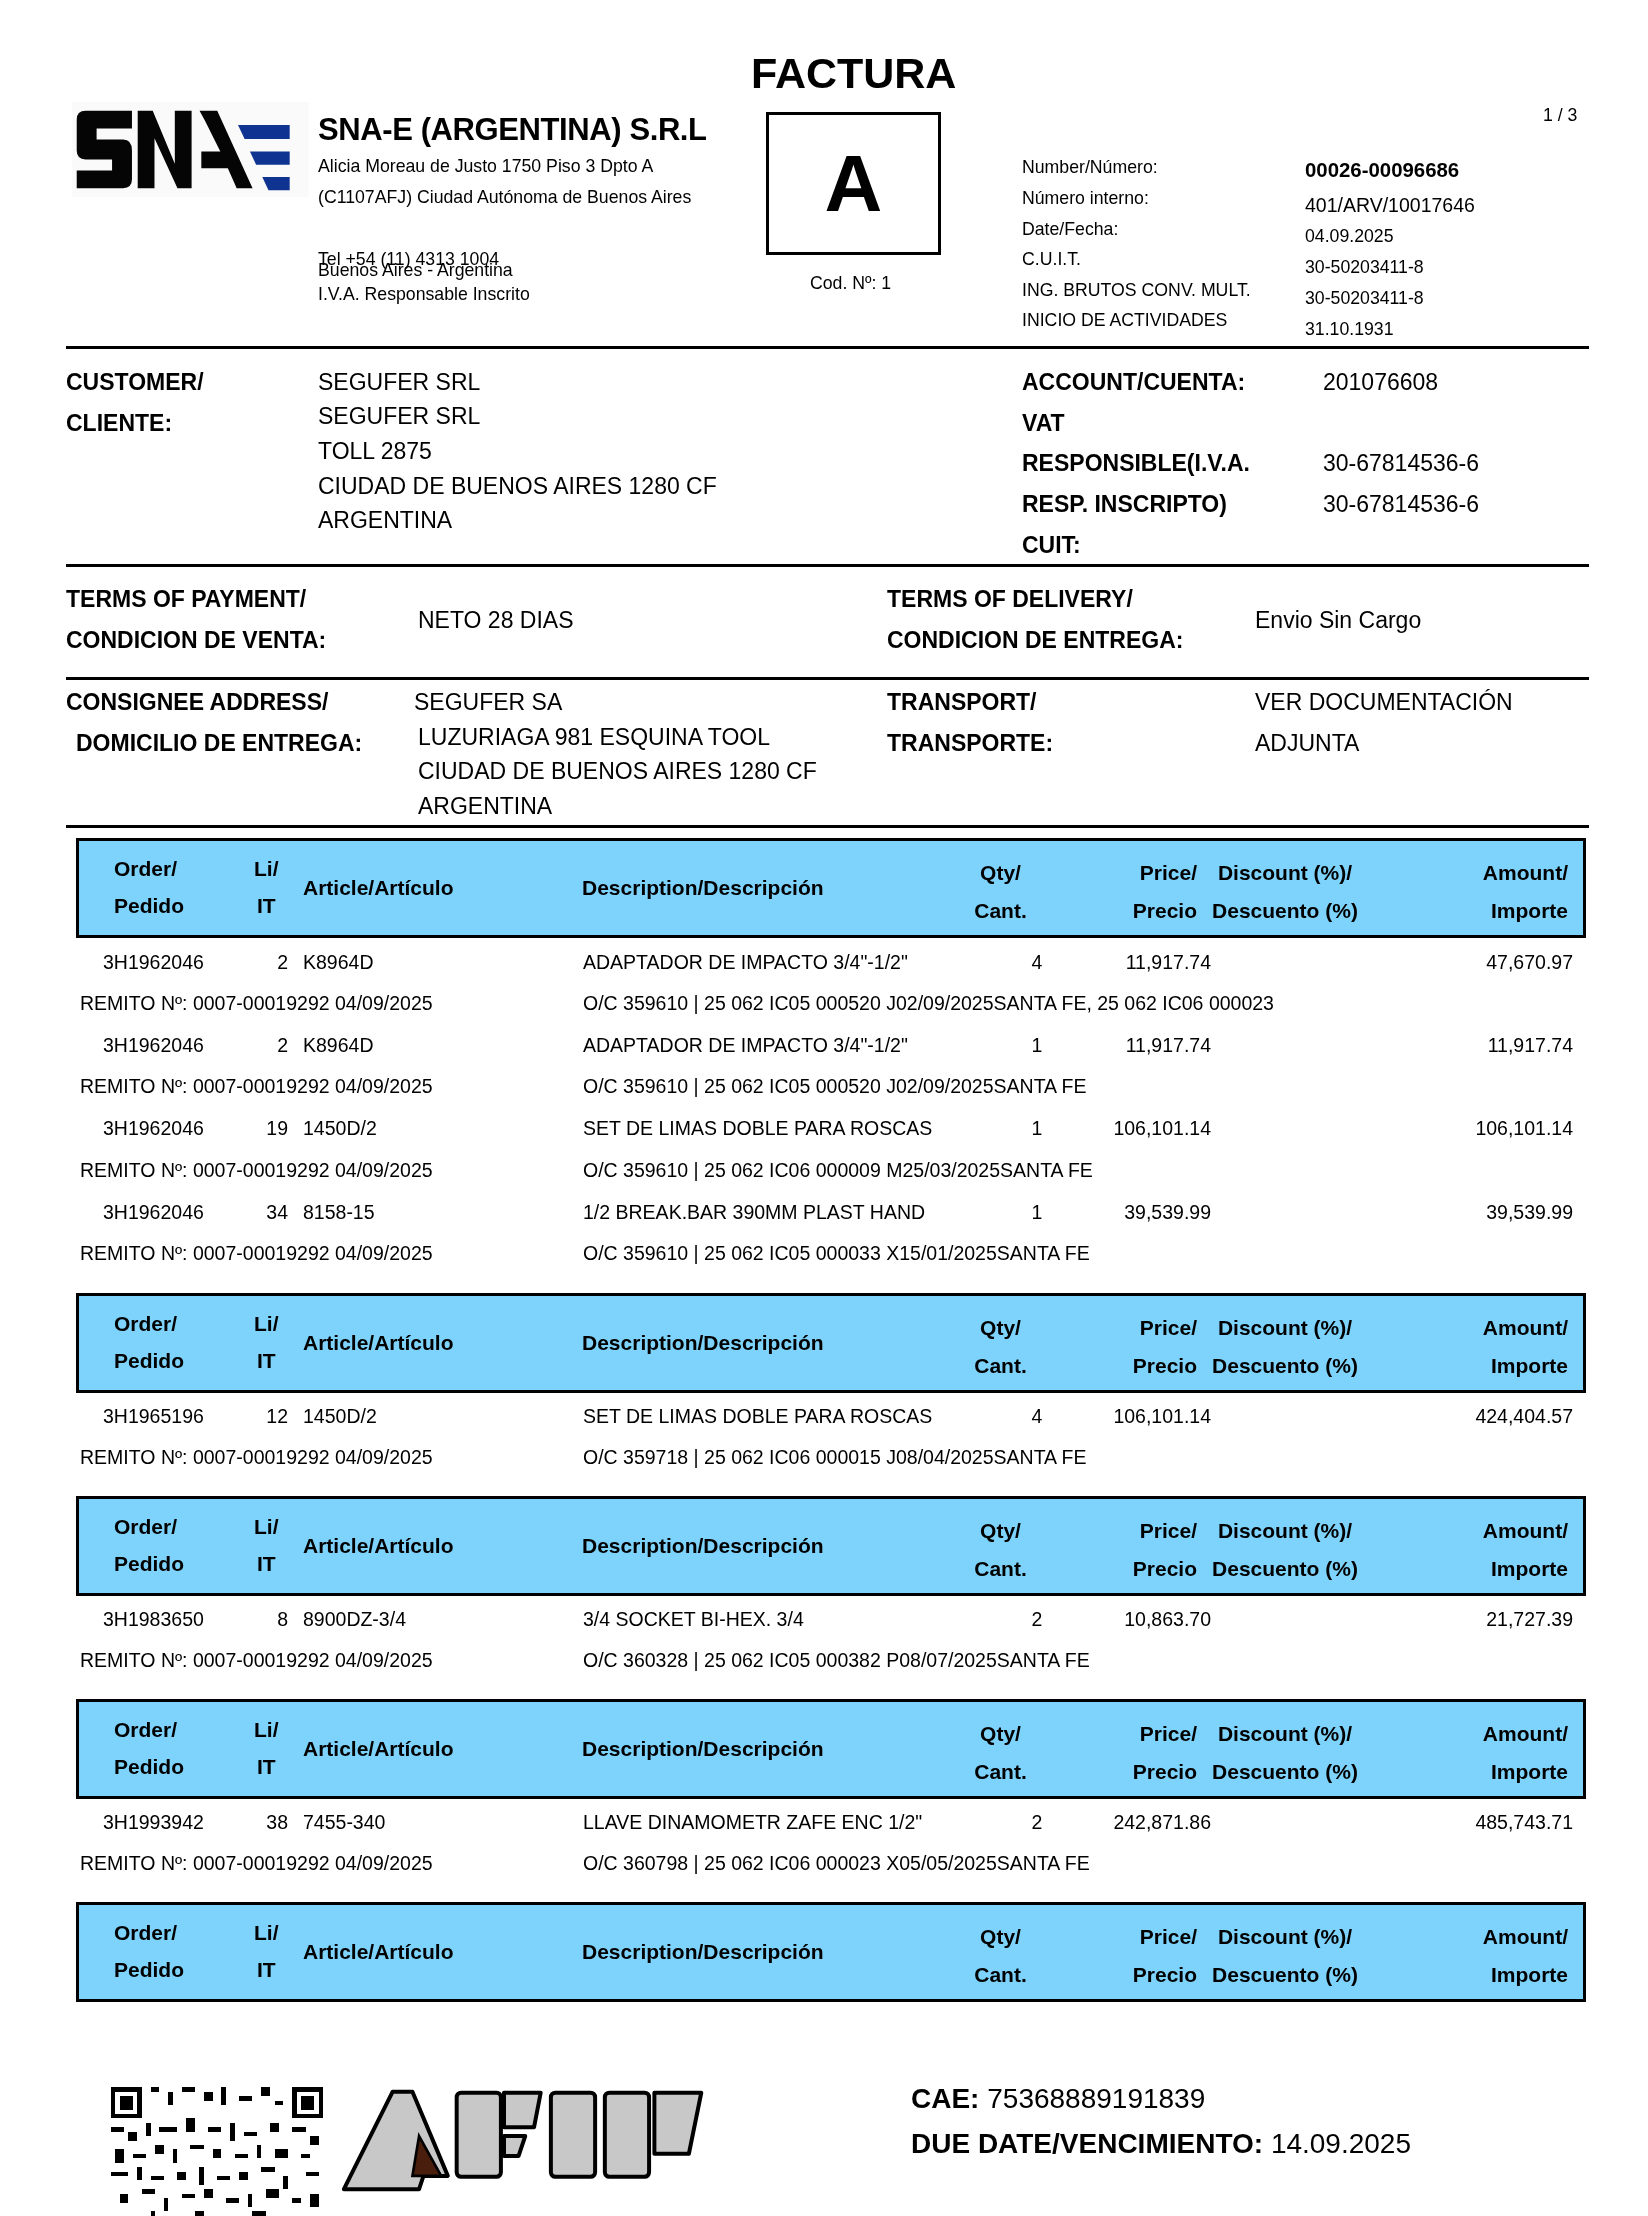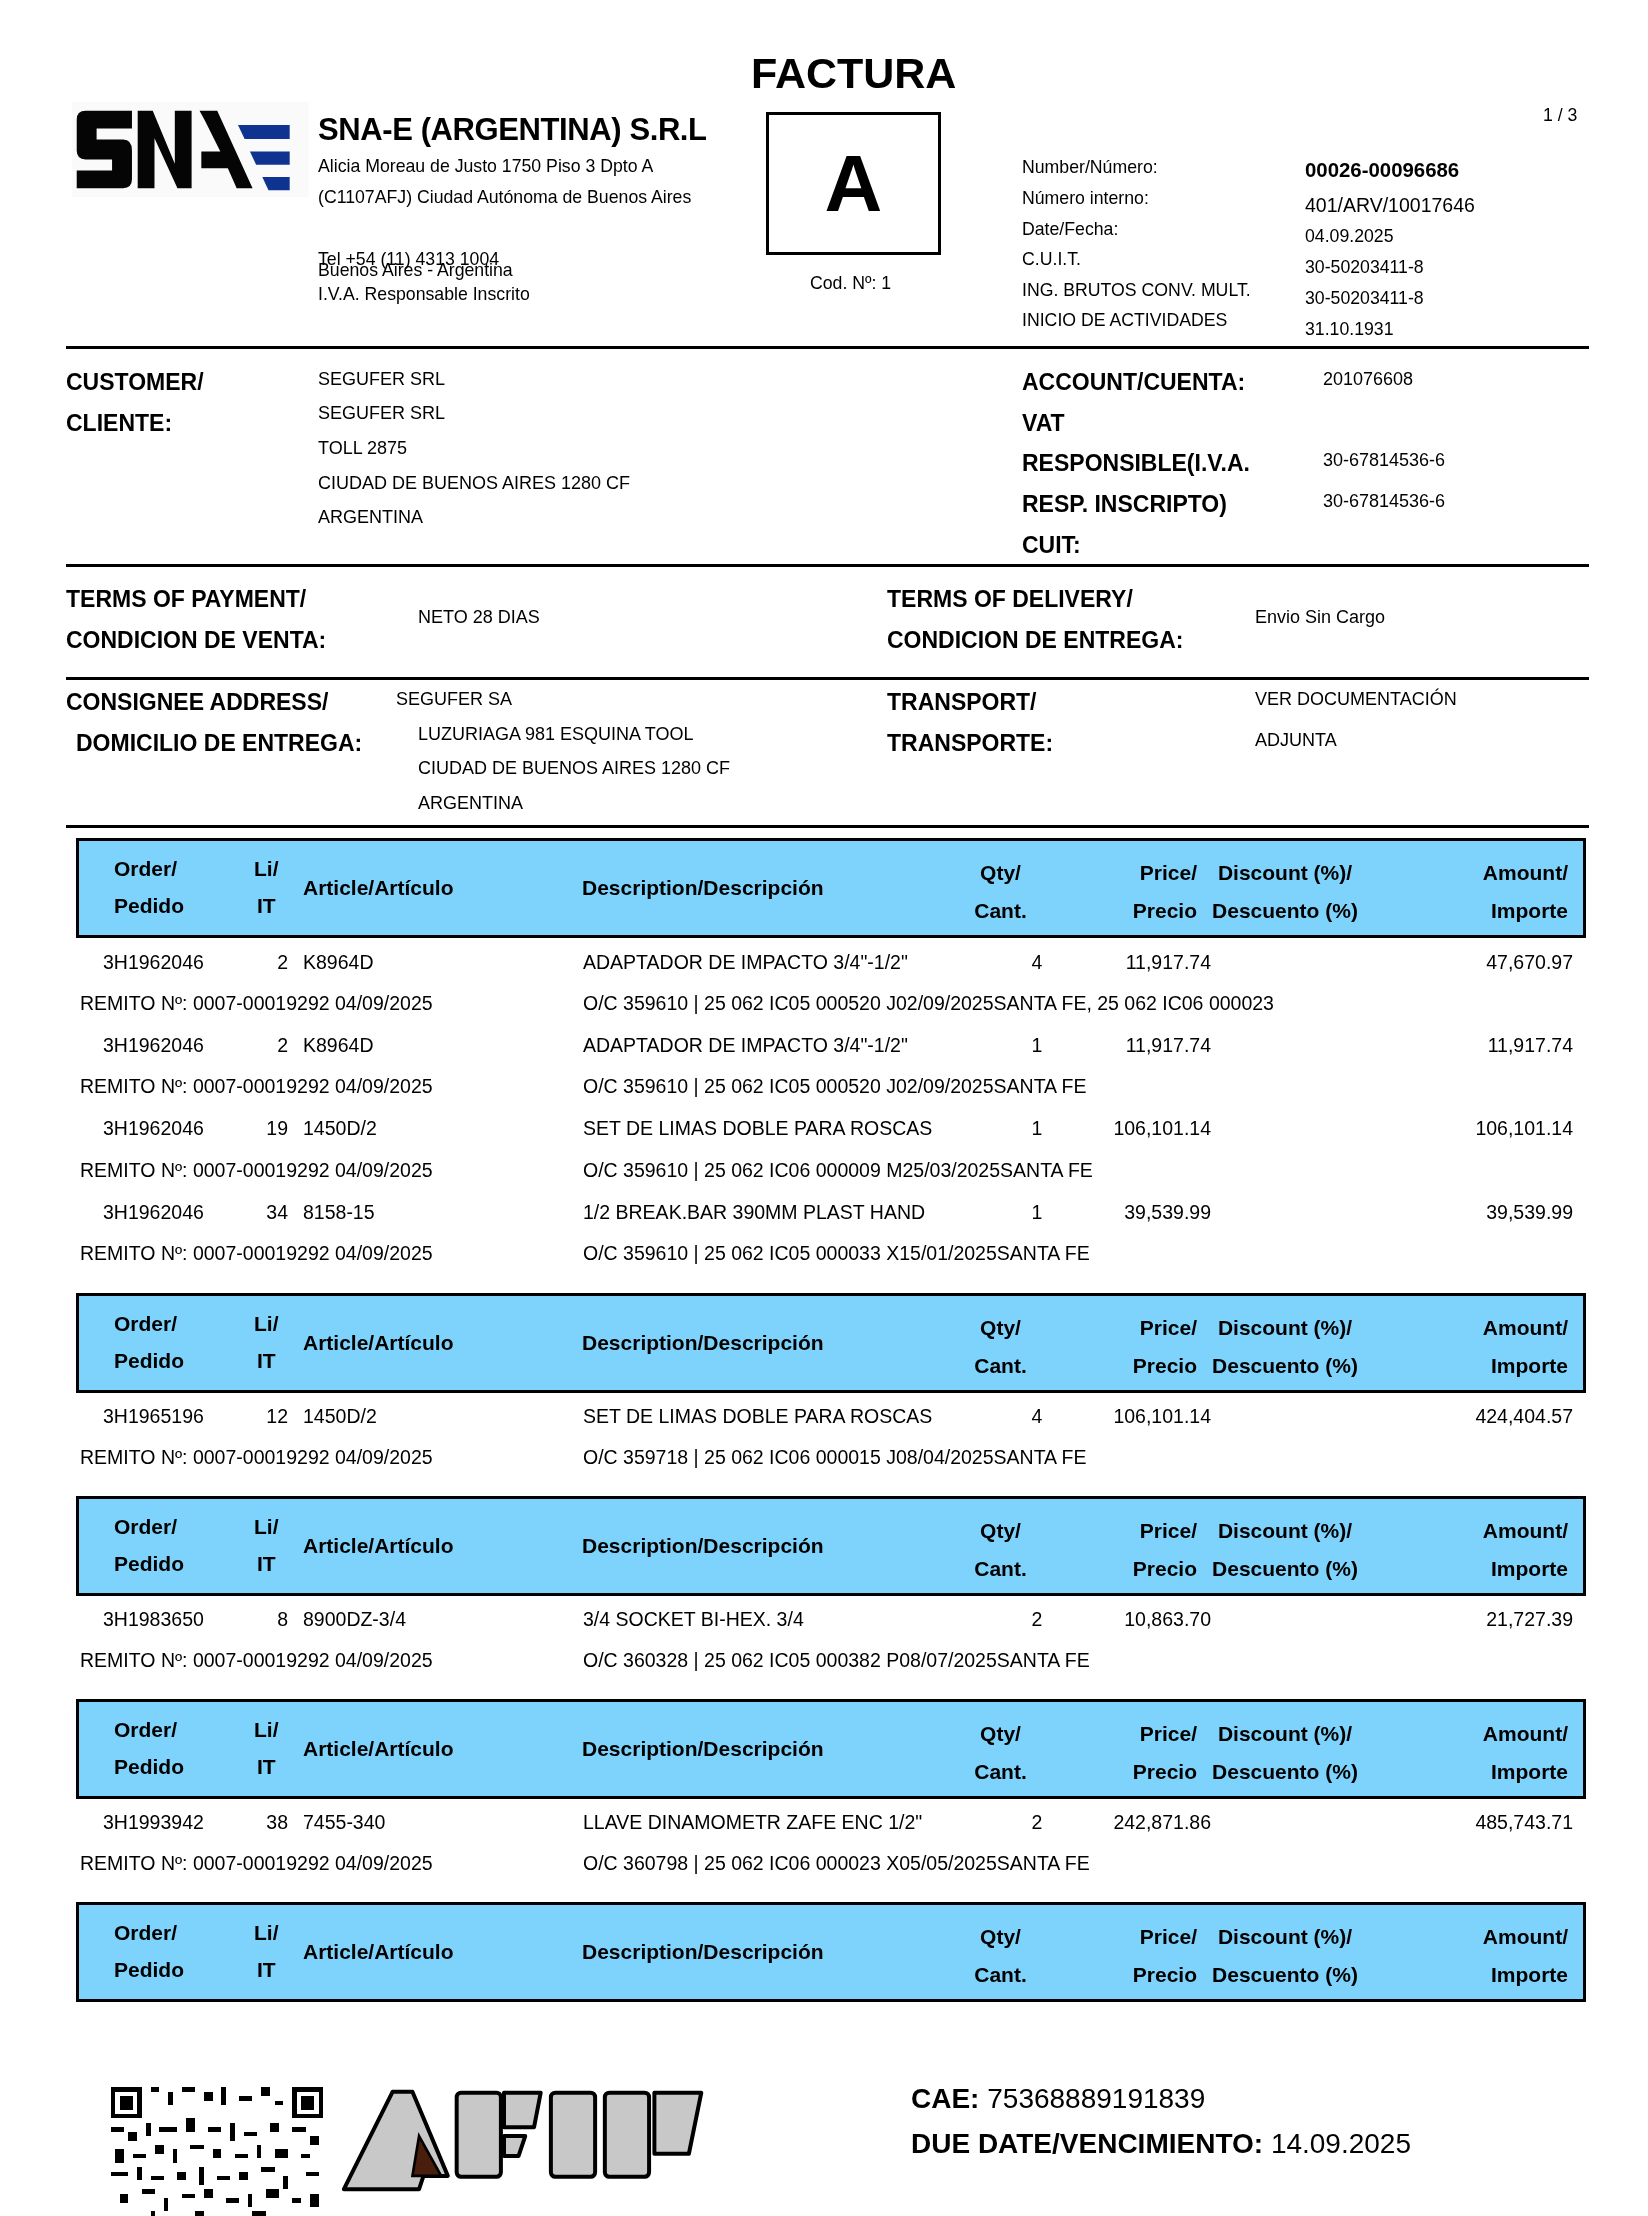--- a/index.html
+++ b/index.html
@@ -5,21 +5,21 @@
   html, body { margin:0; padding:0; background:#ffffff; }
   body { width:1649px; height:2333px; position:relative; overflow:hidden;
          font-family:"Liberation Sans", sans-serif; color:#000; }
   .abs { position:absolute; white-space:nowrap; }
   .b { font-weight:bold; }
   .title { font-size:43px; font-weight:bold; }
   .co-name { font-size:31px; font-weight:bold; letter-spacing:-0.4px; }
   .co-line { font-size:17.7px; }
   .small { font-size:17.7px; }
   .lbl { font-size:23px; font-weight:bold; }
-  .val { font-size:18px; }
+  .val { font-size:23px; }
   .hrule { position:absolute; left:66px; width:1523px; height:3.1px; background:#000; }
   .typebox { position:absolute; left:766px; top:112px; width:169px; height:137px;
              border:3.1px solid #000; display:flex; align-items:center; justify-content:center;
              font-size:80px; font-weight:bold; }
   .thead { position:absolute; left:76px; width:1504px; height:94px; background:#7dd3fc;
            border:3.1px solid #000; }
   .th { position:absolute; font-size:21px; font-weight:bold; white-space:nowrap; line-height:37px; }
   .td { position:absolute; font-size:19.5px; white-space:nowrap; }
   .r { text-align:right; }
   .c { text-align:center; }
@@ -103,21 +103,21 @@
 <div class="abs val" style="left:418px; top:607px;">NETO 28 DIAS</div>
 
 <div class="abs lbl" style="left:887px; top:586px;">TERMS OF DELIVERY/</div>
 <div class="abs lbl" style="left:887px; top:627px;">CONDICION DE ENTREGA:</div>
 <div class="abs val" style="left:1255px; top:607px;">Envio Sin Cargo</div>
 
 <div class="hrule" style="top:677px;"></div>
 
 <div class="abs lbl" style="left:66px; top:689px;">CONSIGNEE ADDRESS/</div>
 <div class="abs lbl" style="left:76px; top:730px;">DOMICILIO DE ENTREGA:</div>
-<div class="abs val" style="left:396px; top:689px;text-align:right;">SEGUFER SA</div>
+<div class="abs val" style="left:414px; top:689px;text-align:right;">SEGUFER SA</div>
 <div class="abs val" style="left:418px; top:724px;">LUZURIAGA 981 ESQUINA TOOL</div>
 <div class="abs val" style="left:418px; top:758px;">CIUDAD DE BUENOS AIRES 1280 CF</div>
 <div class="abs val" style="left:418px; top:793px;">ARGENTINA</div>
 
 <div class="abs lbl" style="left:887px; top:689px;">TRANSPORT/</div>
 <div class="abs lbl" style="left:887px; top:730px;">TRANSPORTE:</div>
 <div class="abs val" style="left:1255px; top:689px;">VER DOCUMENTACIÓN</div>
 <div class="abs val" style="left:1255px; top:730px;">ADJUNTA</div>
 
 <div class="hrule" style="top:825px;"></div>

